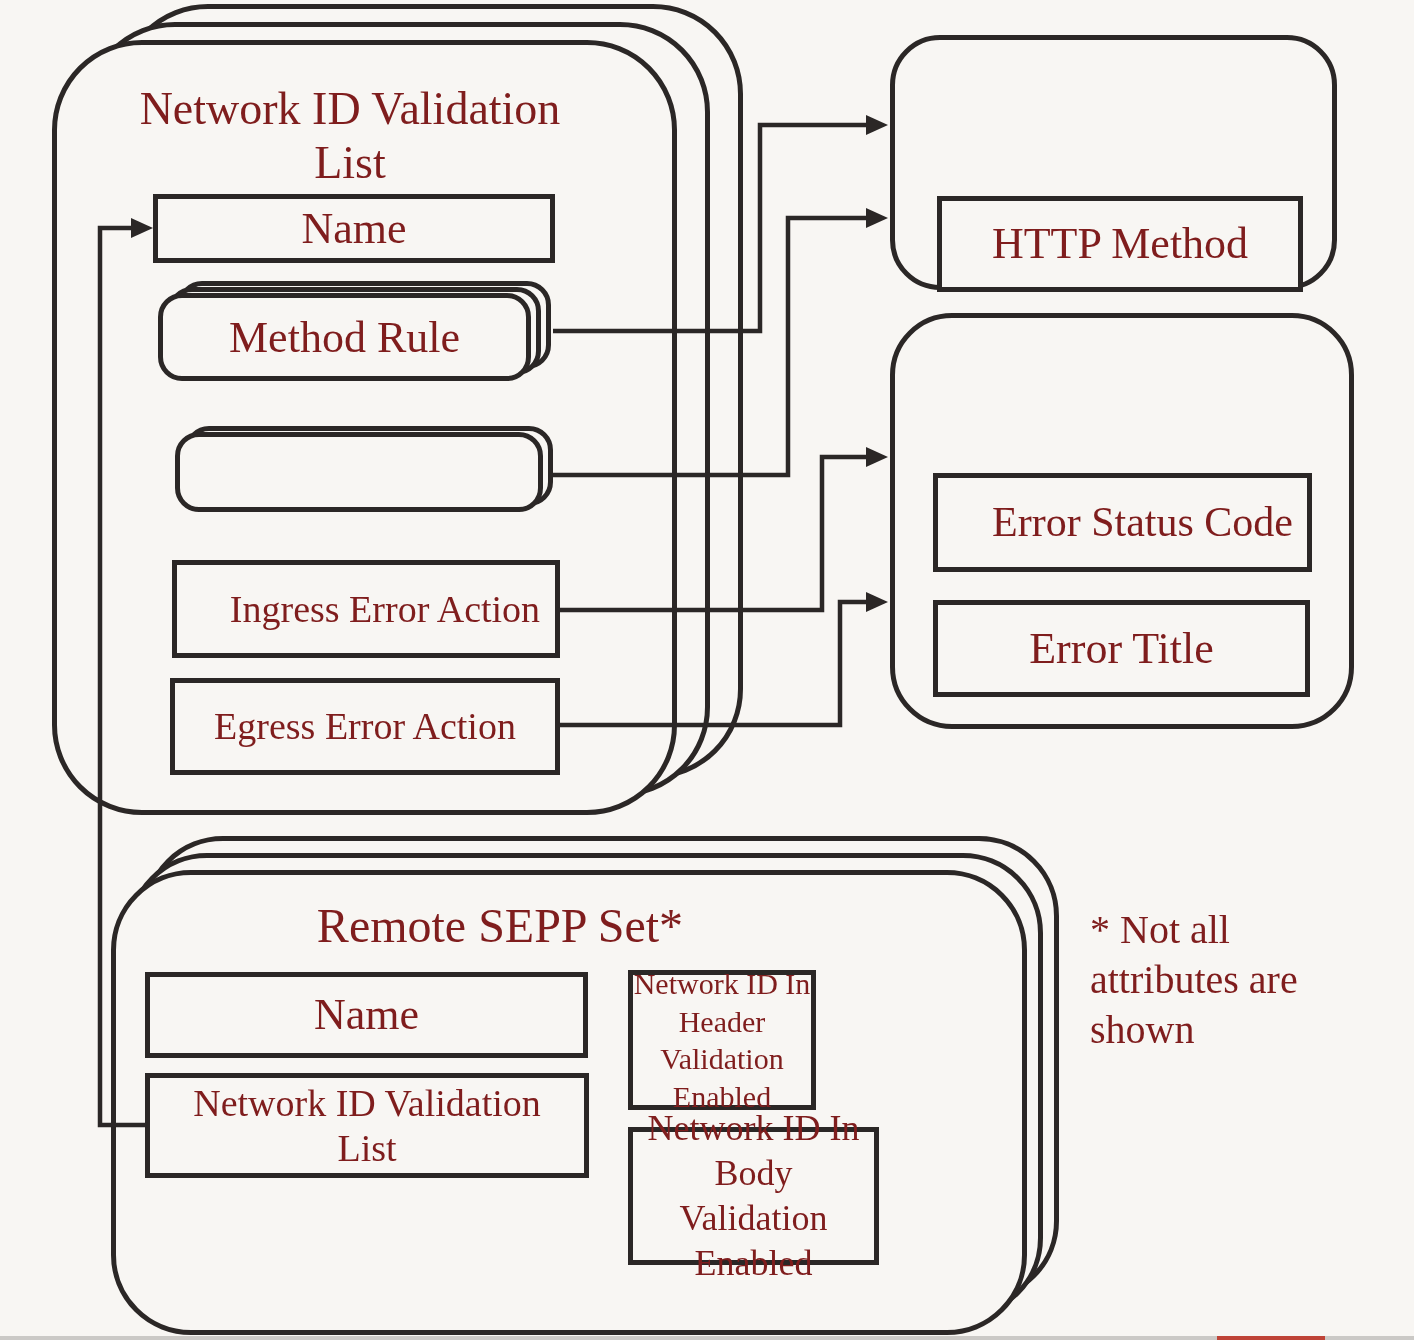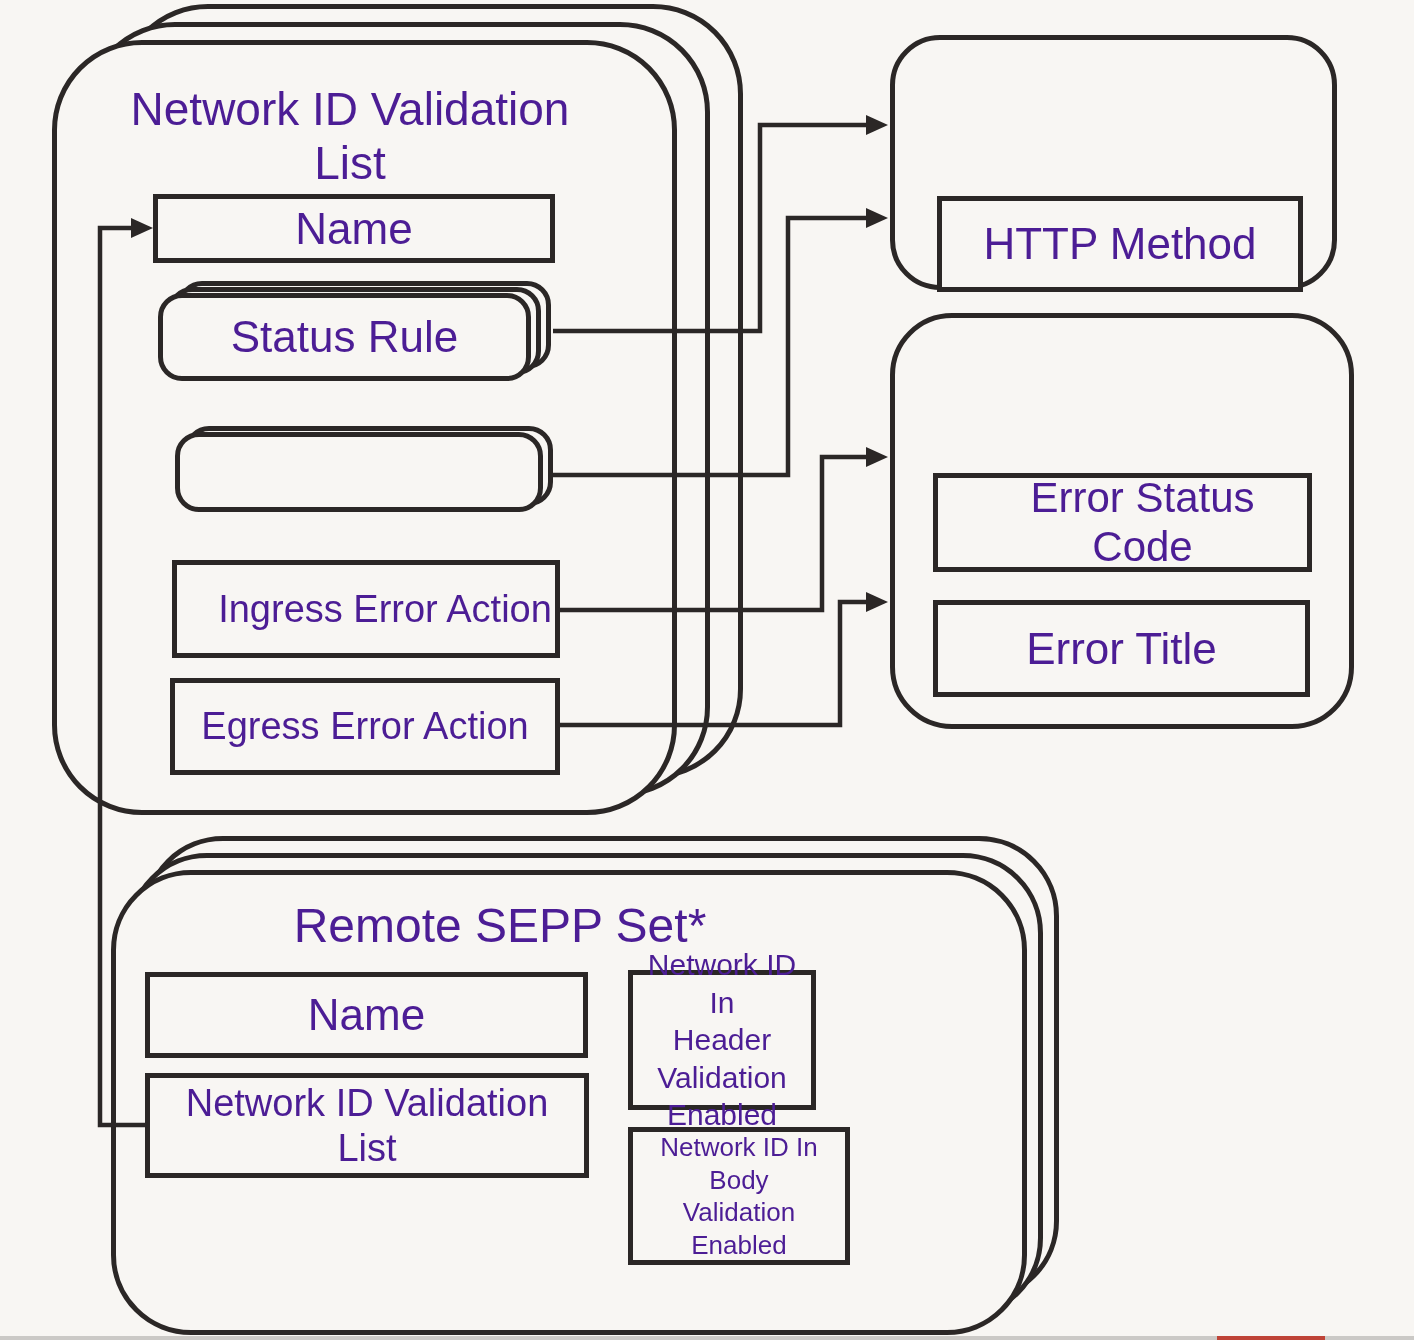--- a/index.html
+++ b/index.html
@@ -1,20 +1,20 @@
 <!DOCTYPE html>
 <html><head>
 <meta charset="utf-8">
 <style>
   html,body{margin:0;padding:0;background:#f8f6f3;}
   .stage{
     position:relative;width:1414px;height:1340px;overflow:hidden;
     background:#f8f6f3;
-    font-family:Liberation Sans, sans-serif;
-    color:#4c1d95;
+    font-family:Liberation Serif, serif;
+    color:#7f1d1d;
   }
   .abs{position:absolute;box-sizing:border-box;}
   
   .layer{
     position:absolute;box-sizing:border-box;
     background:#f8f6f3;border:5px solid #2b2726;
   }
   .bigrad{border-radius:90px;}
   .medrad{border-radius:80px;}
   .box{
@@ -48,21 +48,21 @@
   <div class="layer bigrad" style="left:52px;top:40px;width:625px;height:775px;"></div>
 
   <div class="title" style="left:70px;top:82px;width:560px;font-size:46px;">Network ID Validation
 List</div>
 
   <div class="box" style="left:153px;top:194px;width:402px;height:69px;font-size:44px;">Name</div>
 
   <div class="abs" style="left:158px;top:281px;width:404px;height:106px;">
     <div class="rulelayer" style="left:20px;top:0;width:373px;height:88px;"></div>
     <div class="rulelayer" style="left:10px;top:6px;width:373px;height:88px;"></div>
-    <div class="rulelayer" style="left:0;top:12px;width:373px;height:88px;font-size:44px;">Status Rule</div>
+    <div class="rulelayer" style="left:0;top:12px;width:373px;height:88px;font-size:44px;">Method Rule</div>
   </div>
 
   <div class="abs" style="left:165px;top:426px;width:400px;height:98px;">
     <div class="rulelayer" style="left:20px;top:0;width:368px;height:80px;"></div>
     <div class="rulelayer" style="left:10px;top:6px;width:368px;height:80px;"></div>
   </div>
 
   <div class="box" style="left:172px;top:560px;width:388px;height:98px;font-size:38px;padding-left:38px;">Ingress Error Action</div>
 
   <div class="box" style="left:170px;top:678px;width:390px;height:97px;font-size:38px;">Egress Error Action</div>
@@ -82,23 +82,26 @@
 
   <div class="box" style="left:145px;top:972px;width:443px;height:86px;font-size:44px;">Name</div>
 
   <div class="box" style="left:145px;top:1073px;width:444px;height:105px;font-size:38px;">Network ID Validation
 List</div>
 
   <div class="box" style="left:628px;top:970px;width:188px;height:140px;font-size:30px;line-height:1.25;">Network ID In
 Header Validation
 Enabled</div>
 
-  <div class="box" style="left:628px;top:1127px;width:222px;height:138px;font-size:26px;line-height:1.25;">Network ID In Body
+  <div class="box" style="left:628px;top:1127px;width:251px;height:138px;font-size:36px;line-height:1.25;">Network ID In Body
 Validation Enabled</div>
 
+  <div class="note" style="left:1090px;top:905px;width:300px;font-size:40px;">* Not all
+attributes are
+shown</div>
 
   <div class="botbar" style="left:0;top:1336px;width:1414px;height:4px;background:#cbc9c6;"></div>
   <div class="botbar" style="left:1217px;top:1336px;width:108px;height:4px;background:#bf4337;"></div>
 
   <svg class="wires" width="1414" height="1340" viewBox="0 0 1414 1340">
     <g stroke="#2b2726" stroke-width="4.5" fill="none">
 
       <path d="M553,331 H760 V125 H868"></path>
 
       <path d="M553,475 H788 V218 H868"></path>

